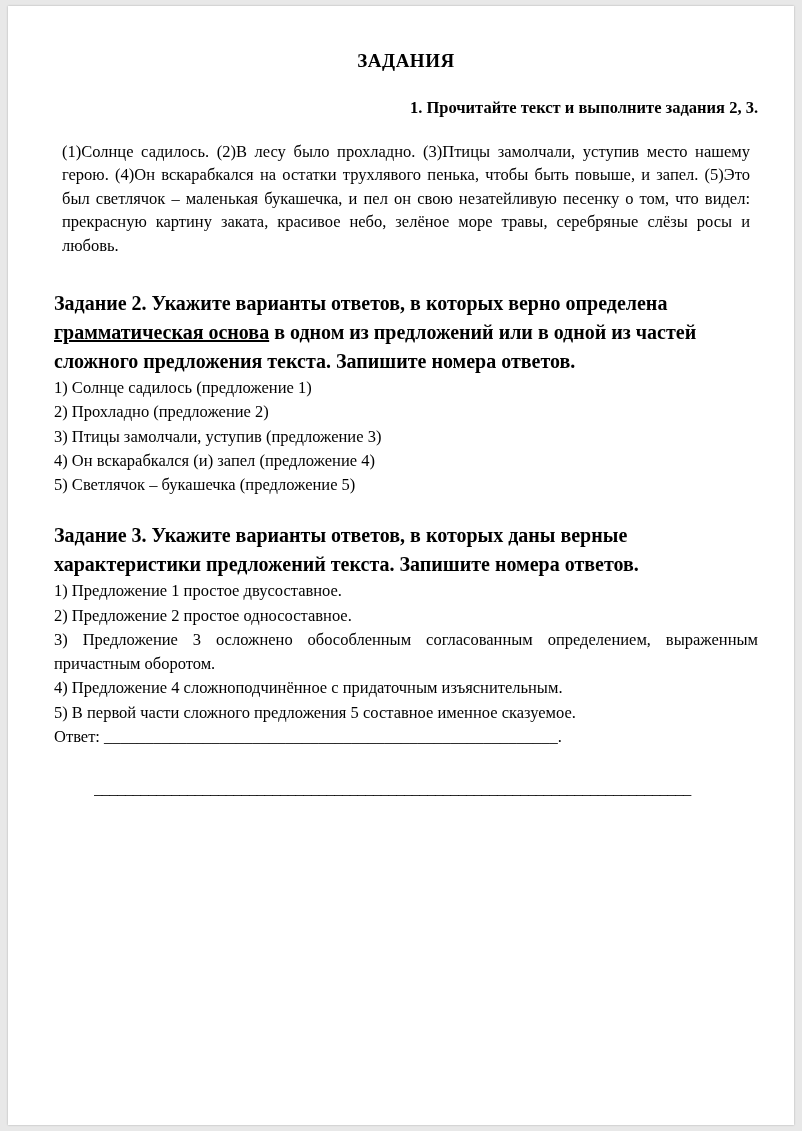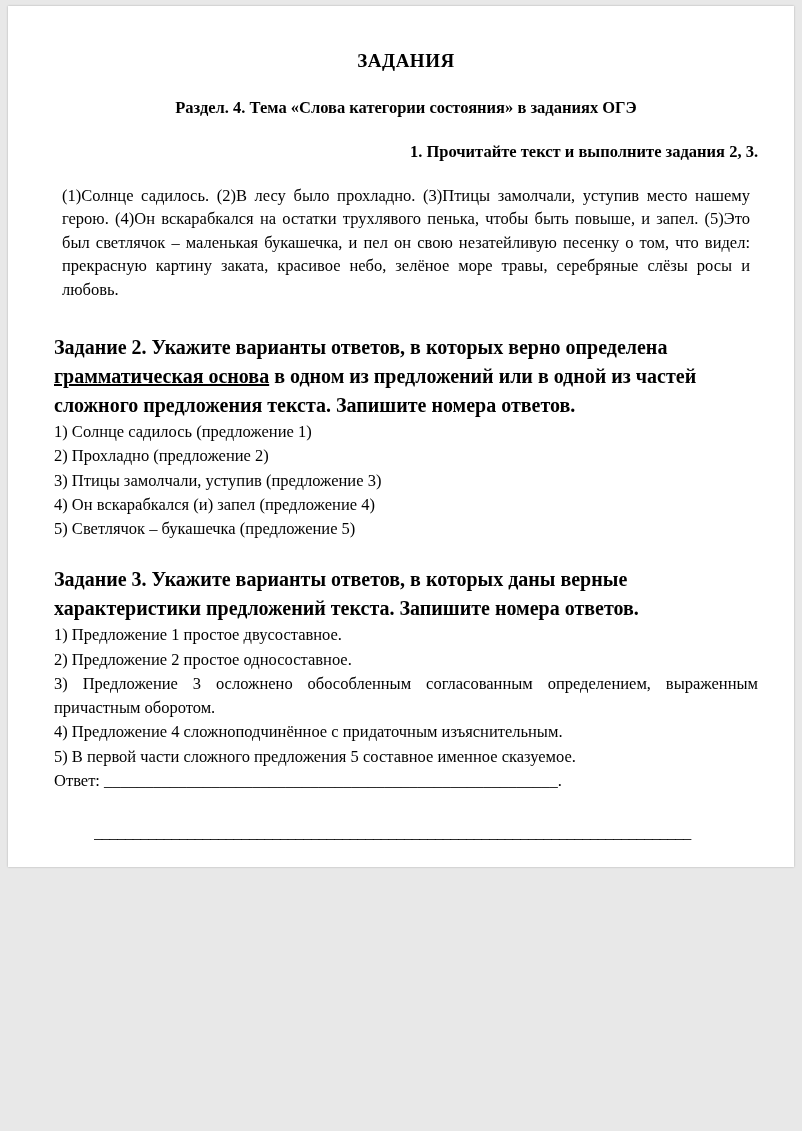--- a/index.html
+++ b/index.html
@@ -10,21 +10,21 @@
     width: 802px;
     height: 1131px;
     background: #e8e8e8;
     font-family: "Liberation Serif", serif;
   }
   .page {
     position: absolute;
     left: 8px;
     top: 6px;
     width: 786px;
-    height: 861px;
+    height: 1119px;
     background: #ffffff;
     box-shadow: 0 0 2px rgba(0,0,0,0.25);
     box-sizing: border-box;
     padding: 4px;
     overflow: hidden;
   }
   .content {
     position: absolute;
     left: 46px;
     top: 44px;
@@ -94,21 +94,20 @@
   }
 </style>
 </head>
 <body>
 
 <div class="page">
   <div class="content">
 
     <div class="doc-title">ЗАДАНИЯ</div>
 
-    <div class="section-title">Раздел. 4. Тема «Слова категории состояния» в заданиях ОГЭ</div>
 
     <div class="task-intro">1. Прочитайте текст и выполните задания 2, 3.</div>
 
     <p class="body-text">(1)Солнце садилось. (2)В лесу было прохладно. (3)Птицы замолчали, уступив место нашему герою. (4)Он вскарабкался на остатки трухлявого пенька, чтобы быть повыше, и запел. (5)Это был светлячок – маленькая букашечка, и пел он свою незатейливую песенку о том, что видел: прекрасную картину заката, красивое небо, зелёное море травы, серебряные слёзы росы и любовь.</p>
 
     <div class="block-gap"></div>
 
     <p class="q-head"><span>Задание 2. Укажите варианты ответов, в которых верно определена </span><span class="underline">грамматическая основа</span><span> в одном из предложений или в одной из частей сложного предложения текста. Запишите номера ответов.</span></p>
 
     <p class="opt">1) Солнце садилось (предложение 1)</p>

